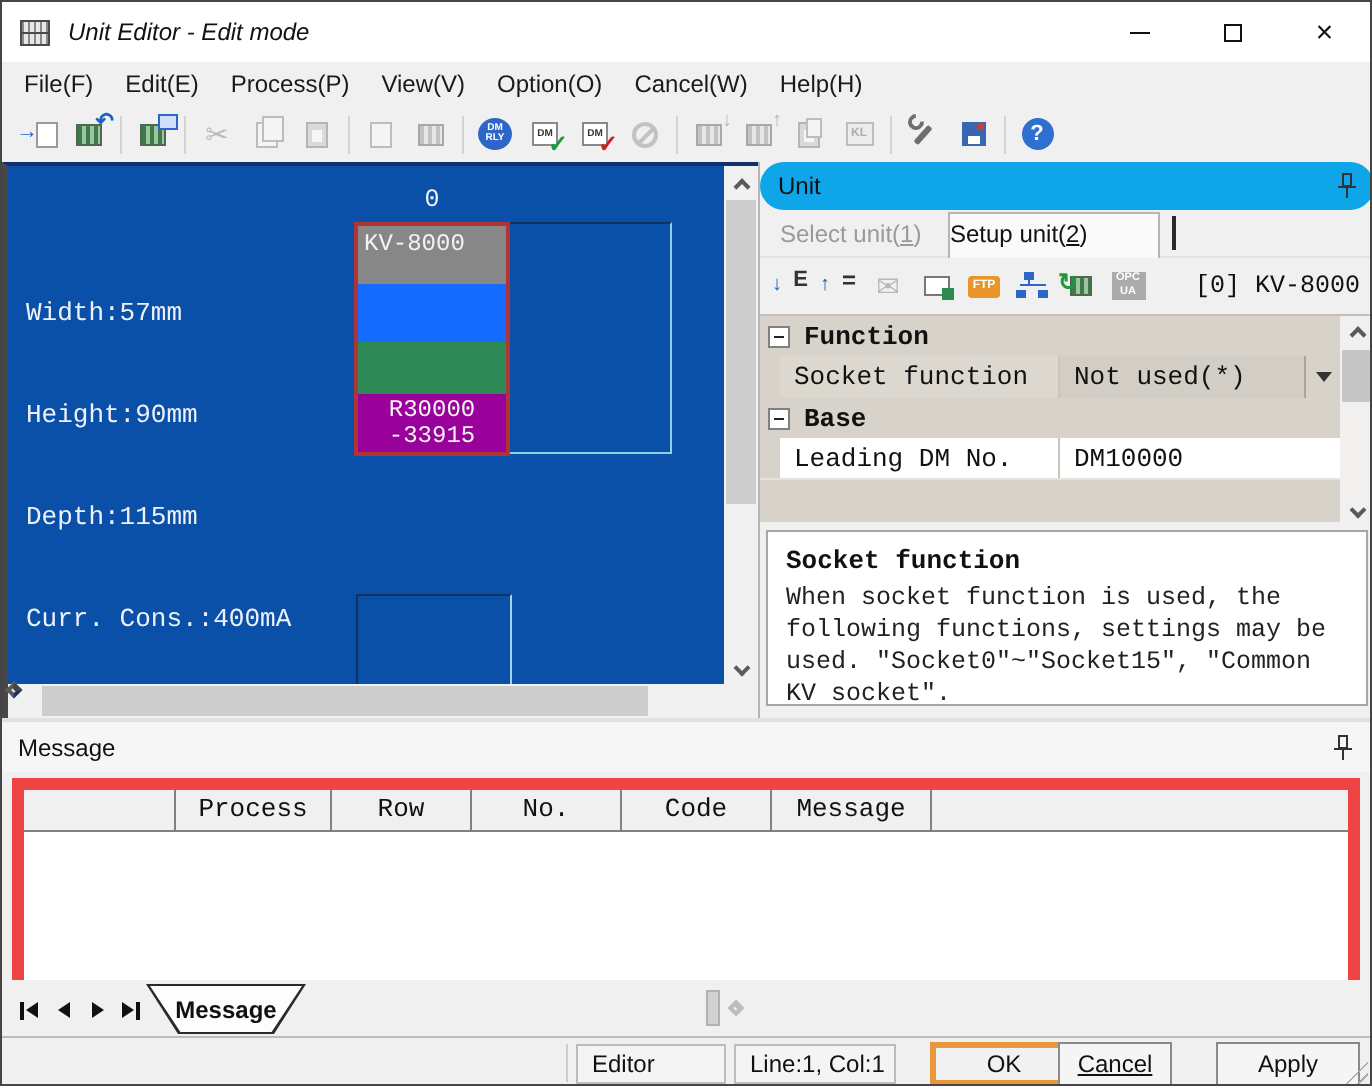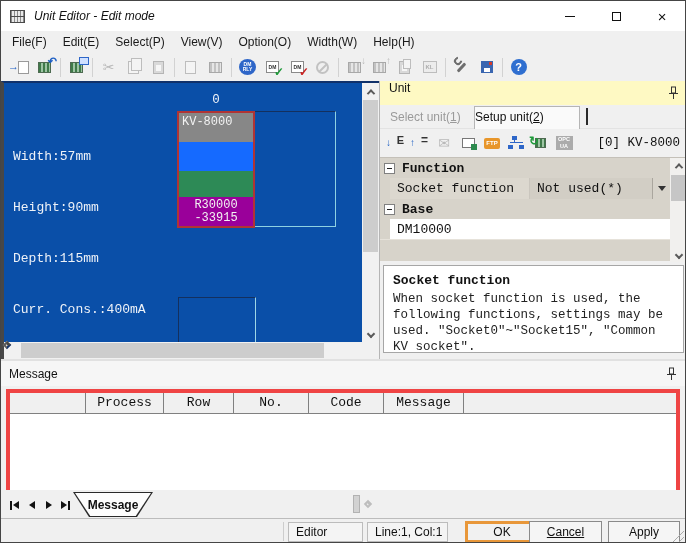--- a/index.html
+++ b/index.html
@@ -93,22 +93,22 @@
   .chev.down { transform:rotate(45deg); }
   .chev.left { transform:rotate(135deg); }
   .chev.right { transform:rotate(-45deg); }
   .vthumb { position:absolute; left:1px; top:17px; width:15px; height:152px; background:#cdcdcd; }
   .hthumb { position:absolute; top:1px; left:17px; width:303px; height:15px; background:#cdcdcd; }
   .sb-corner { position:absolute; left:358px; top:259px; width:17px; height:17px; background:#f1f1f1; }
 
   
   .right { position:absolute; left:378px; top:0; width:308px; height:278px; background:#f0f0f0;
            border-left:1px solid #b5b5b5; }
-  .rp-header { position:absolute; left:0; top:0; right:0; height:24px; background:#fef9c3;
-               display:flex; align-items:flex-start; }
+  .rp-header { position:absolute; left:0; top:0; right:0; height:24px; background:#0ea5e9;
+               display:flex; align-items:center;border-radius:12px; }
   .rp-title { font-size:12px; color:#111; margin-left:9px; }
   .pin { position:absolute; right:8px; top:5px; width:11px; height:14px; }
   .tabs { position:absolute; left:0; top:24px; right:0; height:24px; background:#f0f0f0;
           border-bottom:1px solid #e3e3e3; }
   .tab1 { position:absolute; left:10px; top:0; height:24px; line-height:24px; font-size:12px; color:#9a9a9a; }
   .tab2 { position:absolute; left:94px; top:1px; height:23px; width:106px; background:#fafafa;
           border:1px solid #b5b5b5; border-bottom:none; text-align:left; line-height:21px;
           font-size:12px; color:#111; }
   .tab-caret { position:absolute; left:206px; top:3px; width:2px; height:17px; background:#2a2a2a; }
   .u { text-decoration:underline; }
@@ -159,21 +159,21 @@
   .desc-title { font-family:"Liberation Mono", monospace; font-size:13px; font-weight:bold; color:#111; }
   .desc-body { font-family:"Liberation Mono", monospace; font-size:12.5px; color:#222;
                line-height:16px; margin-top:3px; }
 
   
   .msg-title { position:absolute; left:0; top:358px; right:0; height:27px; background:#f6f6f6;
                border-top:2px solid #e1e1e1; display:flex; align-items:center; }
   .msg-title-text { font-size:12px; color:#111; margin-left:8px; }
   .msg-zone { position:absolute; left:0; top:385px; right:0; height:104px; background:#f0f0f0; }
   .msg-table { position:absolute; left:5px; right:5px; top:3px; bottom:0; background:#fff;
-               border:4px solid #ef4444; }
+               border:6px solid #ef4444; }
   .mt-head { display:flex; height:21px; background:#f0f0f0; border-bottom:1px solid #808080; }
   .mt-cell { border-right:1px solid #808080; font-family:"Liberation Mono", monospace; font-size:13px;
              color:#111; text-align:center; line-height:20px; overflow:hidden; }
   .mt-c0 { width:76px; } .mt-c1 { width:78px; } .mt-c2 { width:70px; }
   .mt-c3 { width:75px; } .mt-c4 { width:75px; } .mt-c5 { width:80px; }
   .mt-fill { flex:1; border-right:none; }
 
   .tabstrip { position:absolute; left:0; top:489px; right:0; height:28px; background:#f0f0f0; }
   .nav { position:absolute; top:9px; display:flex; align-items:center; gap:2px; }
   .navbtn { width:15px; height:12px; display:flex; align-items:center; justify-content:center; gap:1px; }
@@ -199,21 +199,21 @@
   .statusbar { position:absolute; left:0; top:517px; right:0; height:26px; background:#f0f0f0;
                border-top:1px solid #bcbcbc; }
   .st-sep { position:absolute; left:282px; top:3px; width:1px; height:19px; background:#cdcdcd; }
   .st-cell { position:absolute; top:3px; height:20px; border:1px solid #bcbcbc; background:#f4f4f4;
              font-size:12px; color:#111; display:flex; align-items:center; padding-left:7px; }
   .st-editor { left:287px; width:75px; }
   .st-line { left:366px; width:81px; }
   .st-btn { position:absolute; top:2px; height:22px; border:1px solid #8a8a8a; background:#f5f5f5;
             font-size:12px; color:#111; display:flex; align-items:center; justify-content:center; }
   .btn-ok { left:464px; width:74px; border:3px solid #e8973a; background:#f1f1f1; }
-  .btn-cancel { left:528px; width:73px;text-decoration:underline; }
+  .btn-cancel { left:528px; width:57px;text-decoration:underline; }
   .btn-apply { left:607px; width:72px; }
   .grip { position:absolute; right:1px; bottom:1px; width:14px; height:14px;
           background:repeating-linear-gradient(135deg,transparent 0 3px,#ababab 3px 4px);
           clip-path:polygon(100% 0,100% 100%,0 100%); }
 </style>
 </head>
 <body>
 
 <div class="window">
 
@@ -229,24 +229,24 @@
         </div>
       <div class="wbtn">
           <span class="g-close">×</span>
         </div>
     </div>
   </div>
 
   <div class="menubar">
     <span class="menu-item">File(F)</span>
     <span class="menu-item">Edit(E)</span>
-    <span class="menu-item">Select(P)</span>
+    <span class="menu-item">Process(P)</span>
     <span class="menu-item">View(V)</span>
     <span class="menu-item">Option(O)</span>
-    <span class="menu-item">Width(W)</span>
+    <span class="menu-item">Cancel(W)</span>
     <span class="menu-item">Help(H)</span>
   </div>
 
   <div class="toolbar">
     <div class="tb">
       <span class="ov blue-t" style="left:1px;top:5px;font-size:11px;">→</span>
       <span class="doc" style="margin-left:8px;"></span>
     </div>
     <div class="tb">
       <span class="rack"></span>
@@ -440,20 +440,21 @@
                   <span class="dd-tri"></span>
                 </span>
             </div>
           </div>
           <div class="pg-sec">
             <span class="minus"></span>
             <span>Base</span>
           </div>
           <div class="pg-row row-white">
             <div class="pg-gutter"></div>
+            <div class="pg-label">Leading DM No.</div>
             <div class="pg-value">
               <span>DM10000</span>
             </div>
           </div>
         </div>
         <div class="pg-scroll">
           <div class="sb-btn" style="top:0;left:0;height:15px;">
               <span class="chev up"></span>
             </div>
           <div class="pg-thumb"></div>

